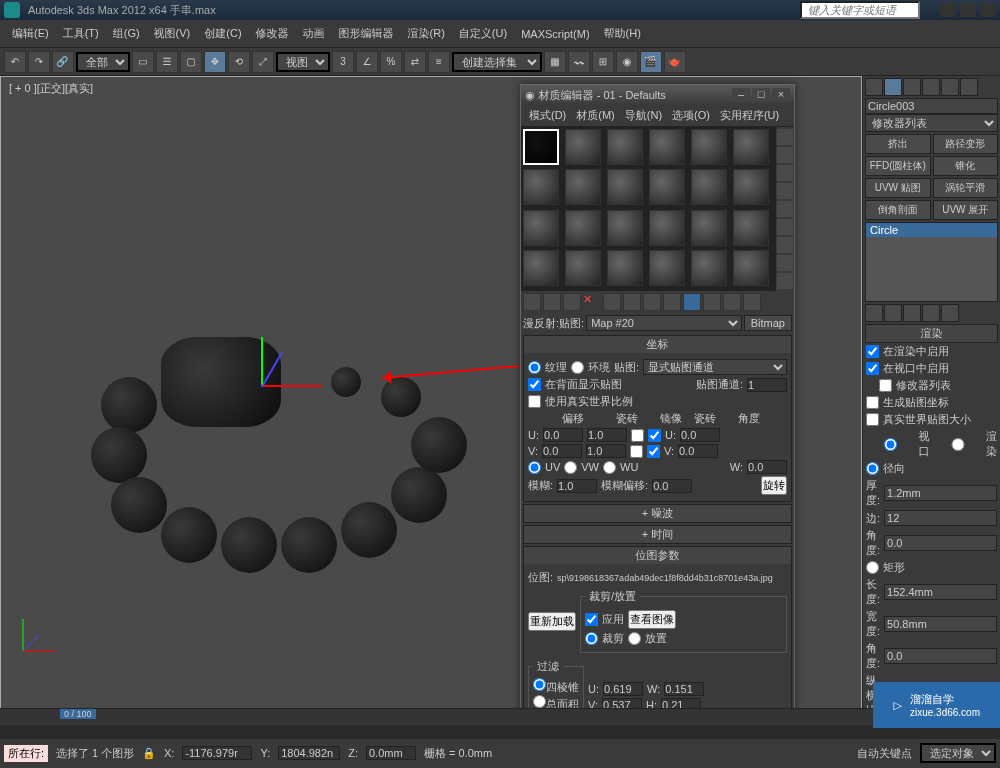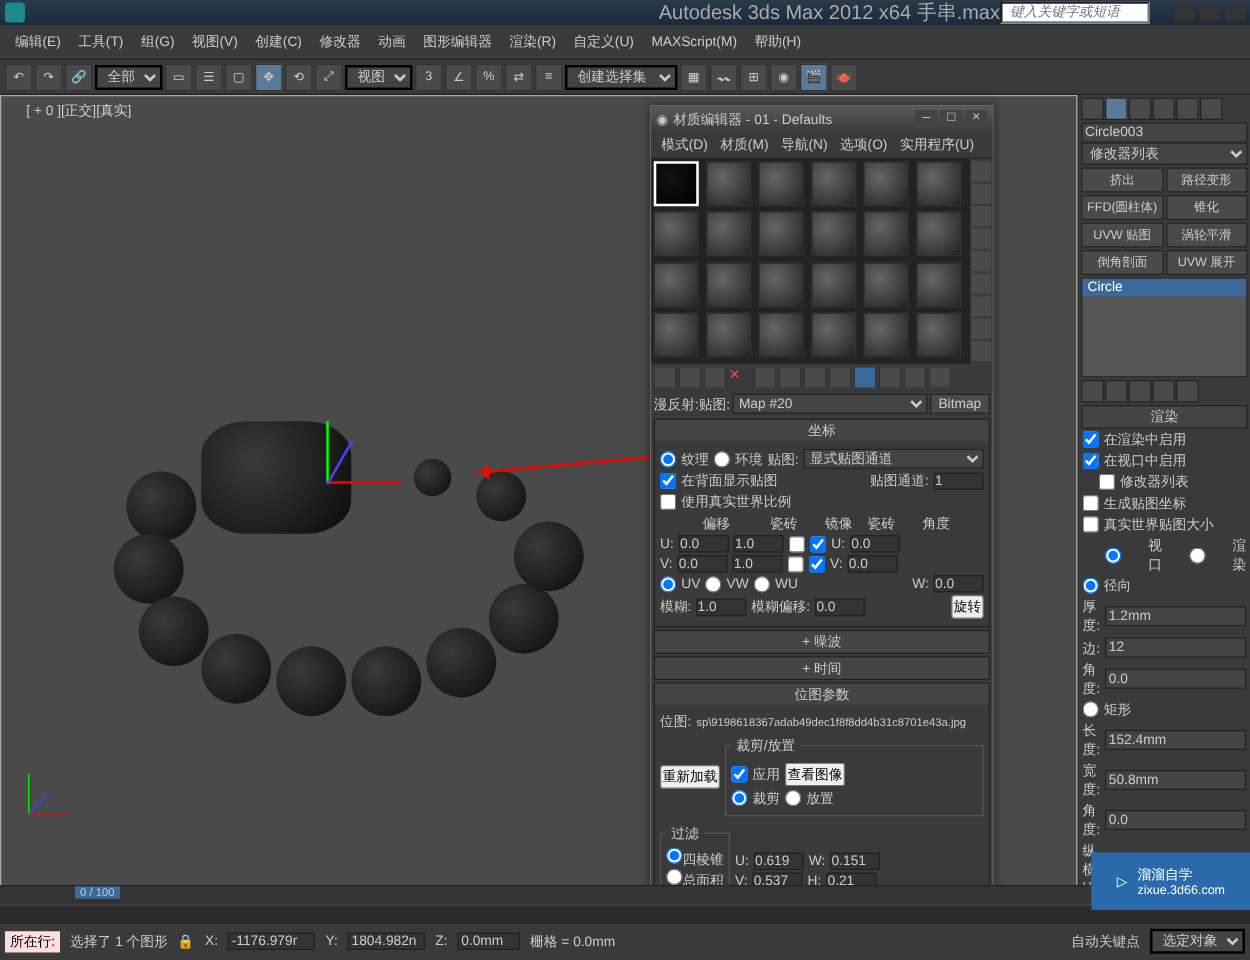--- a/index.html
+++ b/index.html
@@ -1,31 +1,31 @@
 <!DOCTYPE html>
 <html><head>
 <meta charset="utf-8">
 <style>
 * { margin: 0; padding: 0; box-sizing: border-box; font-family: "Microsoft YaHei", sans-serif; font-size: 11px; }
 body { background: #4a4a4a; color: #ccc; width: 1000px; height: 768px; overflow: hidden; position: relative; }
 .titlebar { height: 20px; background: linear-gradient(#2a3a4a, #1a2a3a); display: flex; align-items: center; padding: 0 4px; }
 .titlebar .logo { width: 16px; height: 16px; background: #1a8a8a; border-radius: 3px; margin-right: 8px; }
-.titlebar .title { flex: 1; text-align: right; color: #aaa; font-size: 16px; }
+.titlebar .title { flex: 1; text-align: left; color: #aaa; font-size: 11px; }
 .search-box { background: #fff; color: #888; padding: 1px 6px; width: 120px; font-style: italic; }
 .win-btns { display: flex; gap: 4px; margin-left: 20px; }
 .win-btns span { width: 16px; height: 14px; background: #333; display: inline-block; }
 .menubar { height: 28px; background: #3a3a3a; display: flex; gap: 2px; padding: 0 6px; align-items: center; border-bottom: 1px solid #222; }
 .menubar span { padding: 1px 6px; color: #ccc; }
 .toolbar { height: 28px; background: #3a3a3a; display: flex; align-items: center; padding: 0 4px; gap: 2px; border-bottom: 1px solid #222; }
 .tbtn { width: 22px; height: 22px; background: #4a4a4a; border: 1px solid #333; display: inline-flex; align-items: center; justify-content: center; font-size: 10px; }
 .tbtn.active { background: #5a7a9a; }
 .tsel { background: #444; border: 2px solid #000000; color: #ccc; padding: 1px 4px; height: 20px; }
 .main { position: relative; height: 660px; display: flex; }
 .viewport { flex: 1; background: #4a4a4a; position: relative; border: 1px solid #aaa; }
-.vp-label { position: absolute; top: 4px; left: 20px; color: #ccc; font-size: 11px; }
+.vp-label { position: absolute; top: 4px; left: 8px; color: #ccc; font-size: 11px; }
 .axis { position: absolute; bottom: 80px; left: 18px; width: 40px; height: 40px; }
 .right-panel { width: 138px; background: #3a3a3a; border-left: 1px solid #222; padding: 2px; overflow: hidden; }
 .right-panel .tab-row { display: flex; gap: 1px; margin-bottom: 2px; }
 .right-panel .tab-row span { width: 18px; height: 18px; background: #4a4a4a; border: 1px solid #222; }
 .right-panel input, .right-panel select { background: #444; border: 1px solid #222; color: #ccc; width: 100%; padding: 1px 2px; }
 .btn-grid { display: grid; grid-template-columns: 1fr 1fr; gap: 2px; margin: 2px 0; }
 .btn-grid button { background: #4a4a4a; border: 1px solid #222; color: #ccc; padding: 2px; font-size: 10px; }
 .listbox { background: #555; border: 1px solid #222; height: 80px; margin: 2px 0; }
 .listbox .item { background: #3a6a9a; color: #fff; padding: 1px 4px; }
 .rollout-hdr { background: #444; text-align: center; padding: 1px; border: 1px solid #222; margin-top: 2px; }

